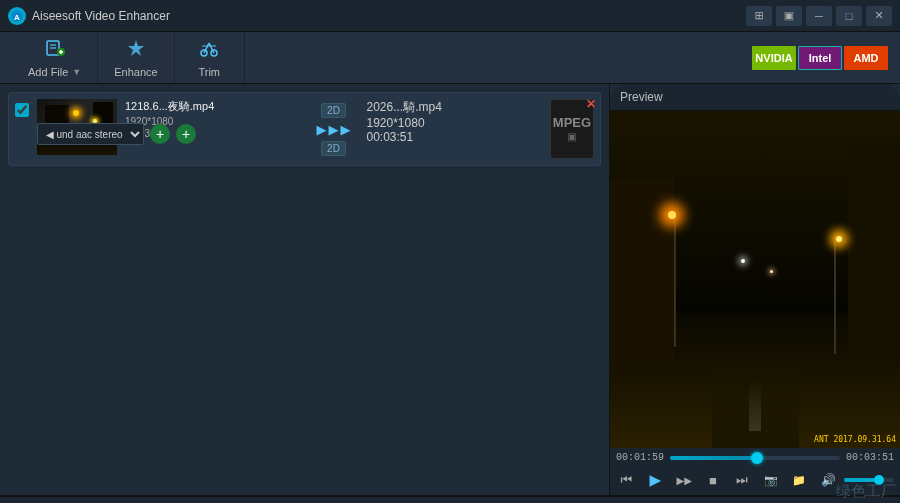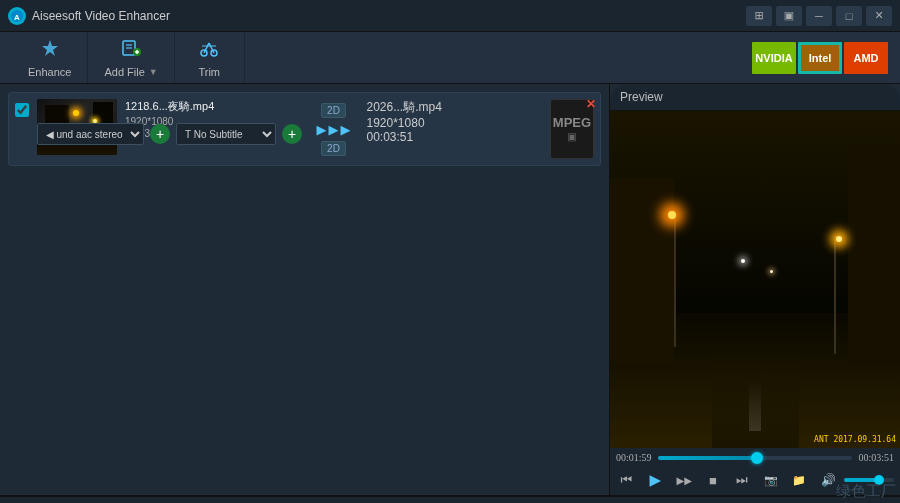--- a/index.html
+++ b/index.html
@@ -80,27 +80,27 @@
       font-size: 9px; color: #888;
       margin-left: 2px;
     }
 
     
     #hw-btns {
       margin-left: auto;
       display: flex; gap: 2px;
     }
     .hw-btn {
-      width: 44px; height: 32px;
+      width: 44px; height: 24px;
       border: none; cursor: pointer;
       font-size: 11px; font-weight: bold;
       border-radius: 1px;
     }
     .hw-nvidia { background: #76b900; color: white; }
-    .hw-intel { background: #a16207; color: white; border: 3px solid #14b8a6; }
+    .hw-intel { background: #701a75; color: white; border: 1px solid #14b8a6; }
     .hw-amd { background: #e03e00; color: white; }
 
     
     #main {
       display: flex;
       height: 411px;
     }
 
     
     #left-panel {
@@ -284,21 +284,21 @@
     #video-controls {
       background: #1a2530;
       padding: 4px 6px;
     }
     .progress-bar-wrap {
       display: flex; align-items: center; gap: 6px;
       margin-bottom: 6px;
     }
     .time-label {
       color: #aaa; font-size: 10px; white-space: nowrap;
-      font-family: Liberation Serif, serif;
+      font-family: Liberation Mono, monospace;
     }
     .progress-track {
       flex: 1;
       height: 4px;
       background: #2a3a4a;
       border-radius: 2px;
       position: relative;
       cursor: pointer;
     }
     .progress-fill {
@@ -395,47 +395,47 @@
   <div class="win-controls">
     <button class="win-btn">⊞</button>
     <button class="win-btn">▣</button>
     <button class="win-btn">─</button>
     <button class="win-btn">□</button>
     <button class="win-btn close">✕</button>
   </div>
 </div>
 
 <div id="toolbar">
-  <div class="tb-btn">
-    <span class="tb-icon">
-      <svg width="20" height="20" viewBox="0 0 20 20">
-        <path d="M10 2 L12 8 L18 8 L13 12 L15 18 L10 14 L5 18 L7 12 L2 8 L8 8 Z" fill="#4fc3f7" opacity="0.8"></path>
-      </svg>
-    </span>
-    <span class="tb-label">Enhance</span>
-  </div>
   <div class="tb-btn">
     <span class="tb-icon">
       <svg width="20" height="20" viewBox="0 0 20 20">
         <rect x="2" y="3" width="12" height="14" rx="1" fill="none" stroke="#4fc3f7" stroke-width="1.5"></rect>
         <line x1="5" y1="7" x2="11" y2="7" stroke="#4fc3f7" stroke-width="1.2"></line>
         <line x1="5" y1="10" x2="11" y2="10" stroke="#4fc3f7" stroke-width="1.2"></line>
         <circle cx="16" cy="14" r="4" fill="#1e8a1e"></circle>
         <line x1="14" y1="14" x2="18" y2="14" stroke="white" stroke-width="1.5"></line>
         <line x1="16" y1="12" x2="16" y2="16" stroke="white" stroke-width="1.5"></line>
       </svg>
     </span>
     <div style="display:flex;align-items:center;gap:2px">
       <span class="tb-label">Add File</span>
       <span class="tb-add-arrow">▼</span>
     </div>
   </div>
   <div class="tb-btn">
     <span class="tb-icon">
       <svg width="20" height="20" viewBox="0 0 20 20">
+        <path d="M10 2 L12 8 L18 8 L13 12 L15 18 L10 14 L5 18 L7 12 L2 8 L8 8 Z" fill="#4fc3f7" opacity="0.8"></path>
+      </svg>
+    </span>
+    <span class="tb-label">Enhance</span>
+  </div>
+  <div class="tb-btn">
+    <span class="tb-icon">
+      <svg width="20" height="20" viewBox="0 0 20 20">
         <circle cx="5" cy="15" r="3" fill="none" stroke="#4fc3f7" stroke-width="1.5"></circle>
         <circle cx="15" cy="15" r="3" fill="none" stroke="#4fc3f7" stroke-width="1.5"></circle>
         <line x1="5" y1="15" x2="10" y2="5" stroke="#4fc3f7" stroke-width="1.5"></line>
         <line x1="15" y1="15" x2="10" y2="5" stroke="#4fc3f7" stroke-width="1.5"></line>
         <line x1="3" y1="8" x2="17" y2="8" stroke="#4fc3f7" stroke-width="1"></line>
       </svg>
     </span>
     <span class="tb-label">Trim</span>
   </div>
   <div id="hw-btns">
@@ -493,23 +493,20 @@
             <div style="font-size:13px;color:#888;font-weight:bold;">MPEG</div>
             <div style="font-size:10px;color:#666;">▣</div>
           </div>
         </div>
 
         <div style="position:absolute;bottom:20px;left:28px;display:flex;align-items:center;gap:6px;">
           <select class="opt-select">
             <option>◀ und aac stereo</option>
           </select>
           <button class="opt-add-btn">+</button>
-          <select class="opt-select" style="min-width:100px;">
-            <option>T No Subtitle</option>
-          </select>
           <button class="opt-add-btn">+</button>
         </div>
       </div>
 
     </div>
   </div>
 
   <div id="right-panel">
     <div id="preview-header">
       <span>Preview</span>

